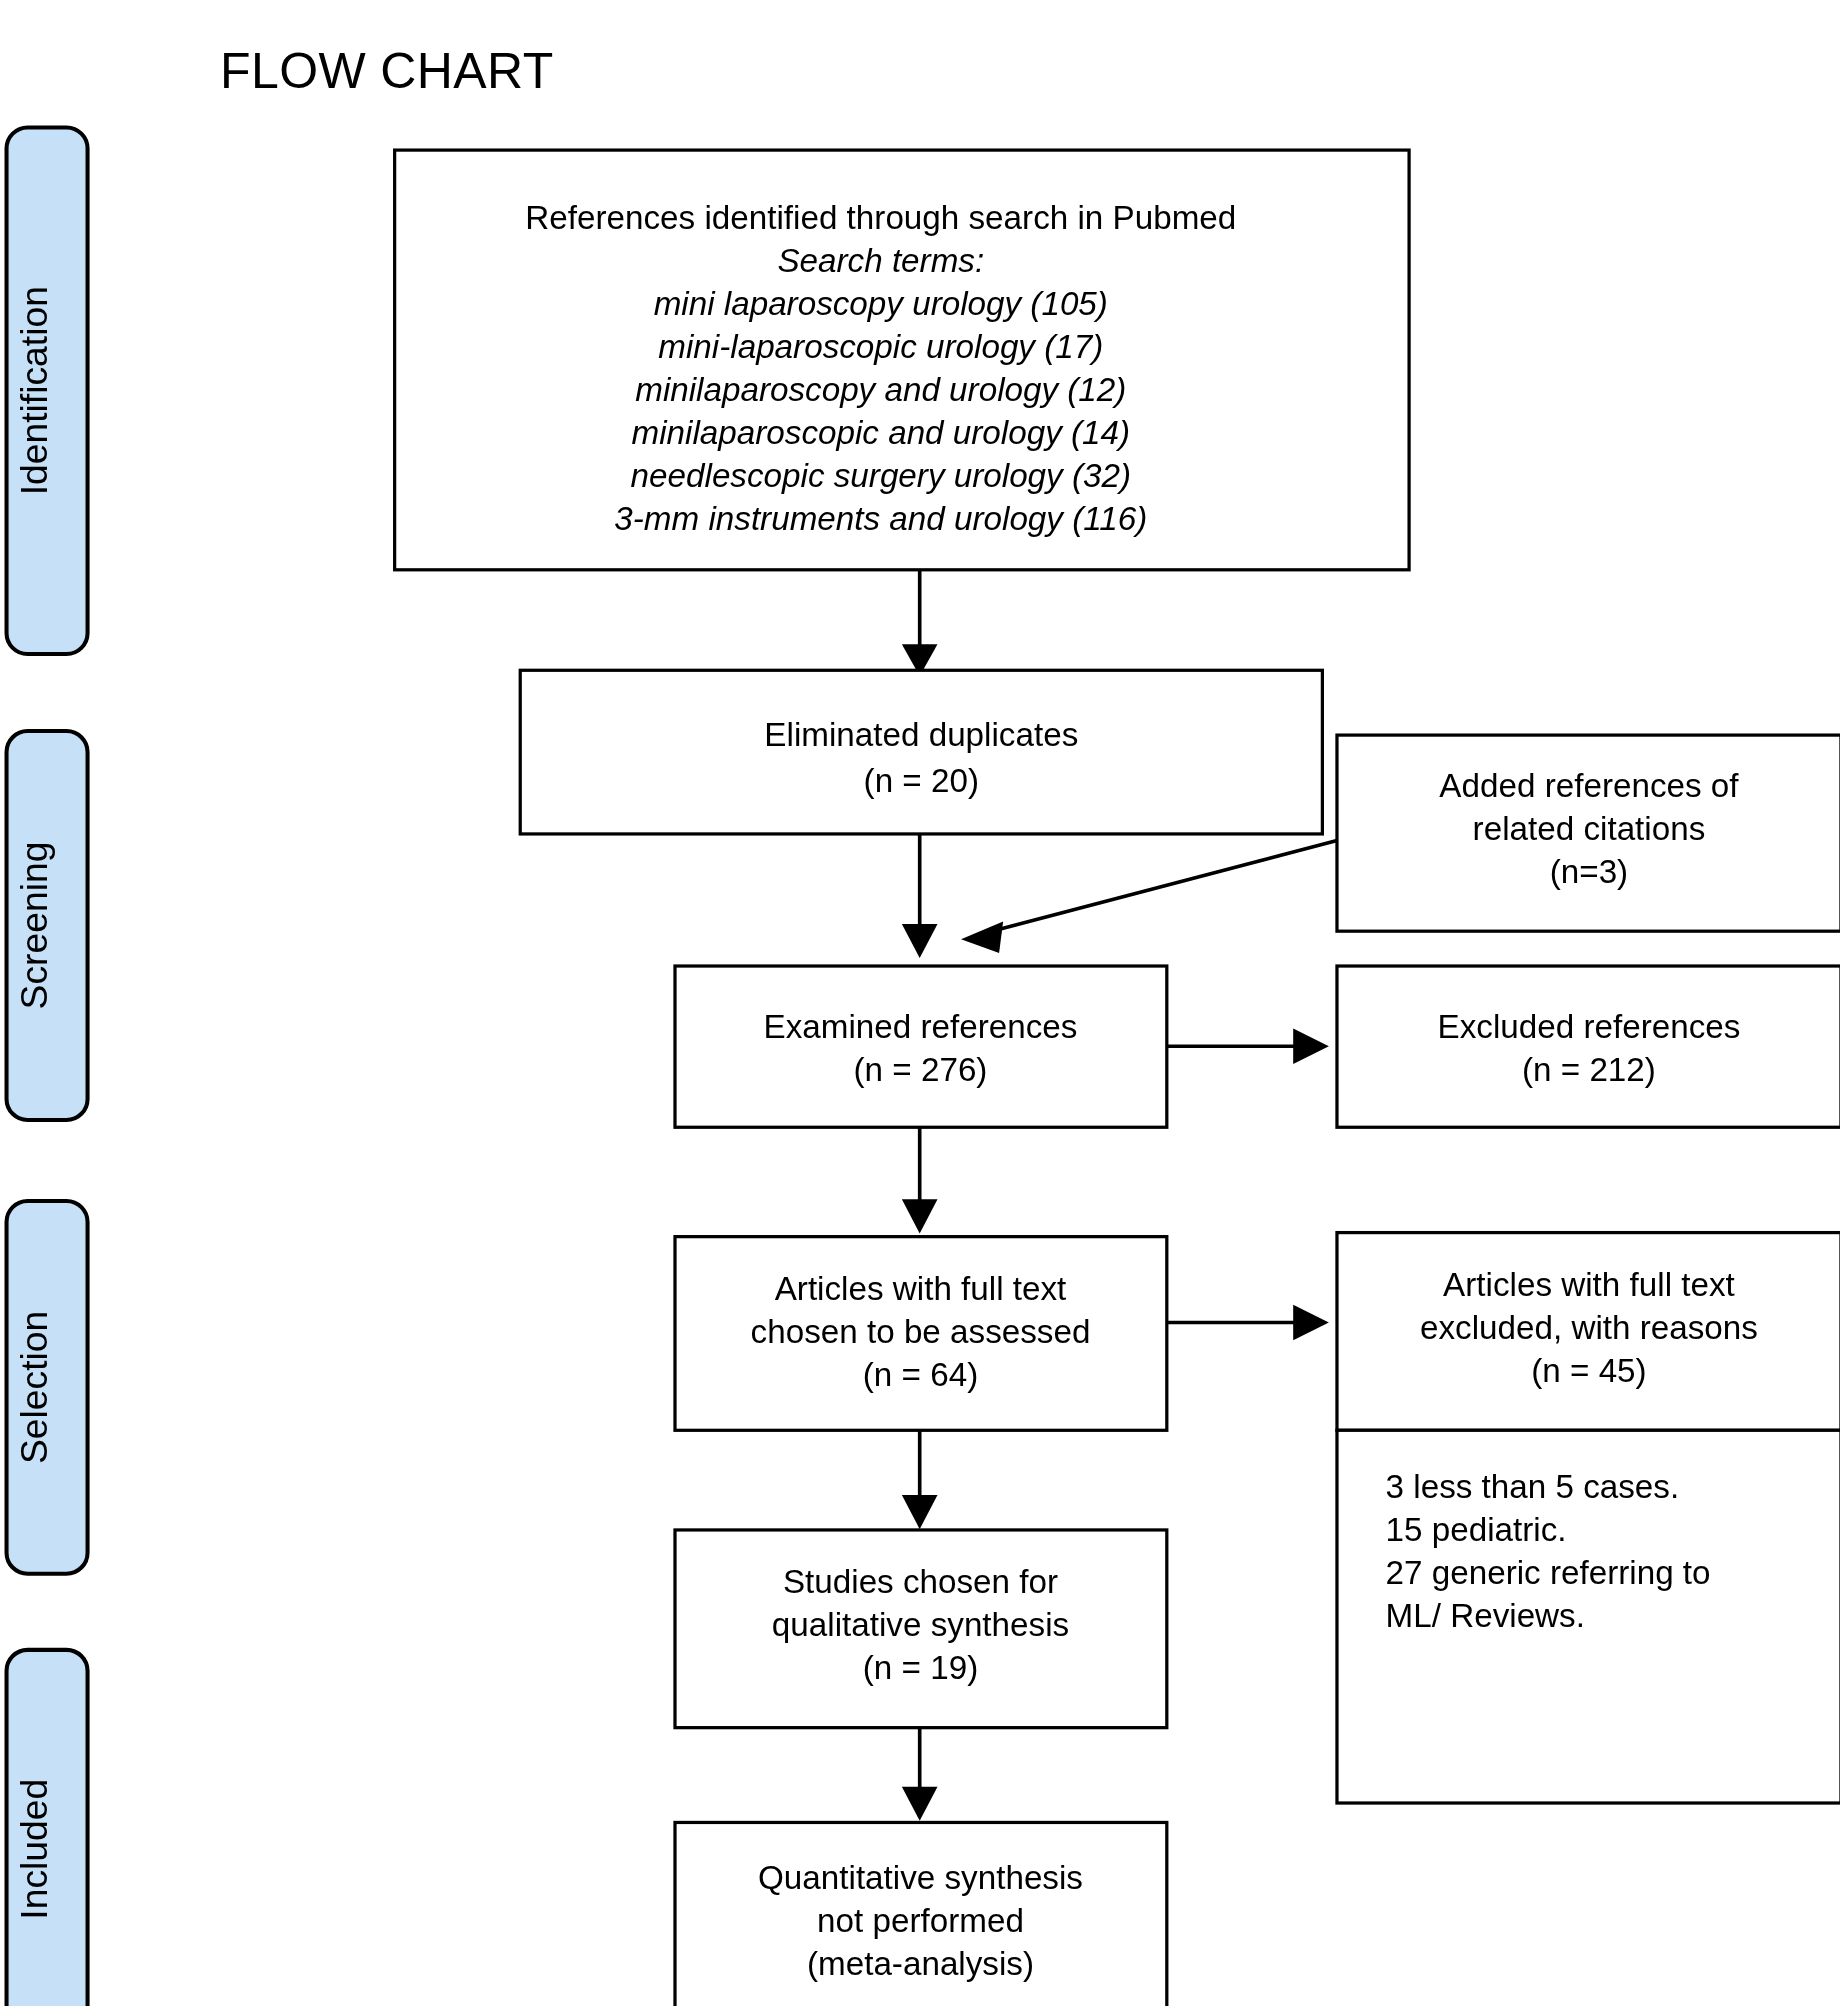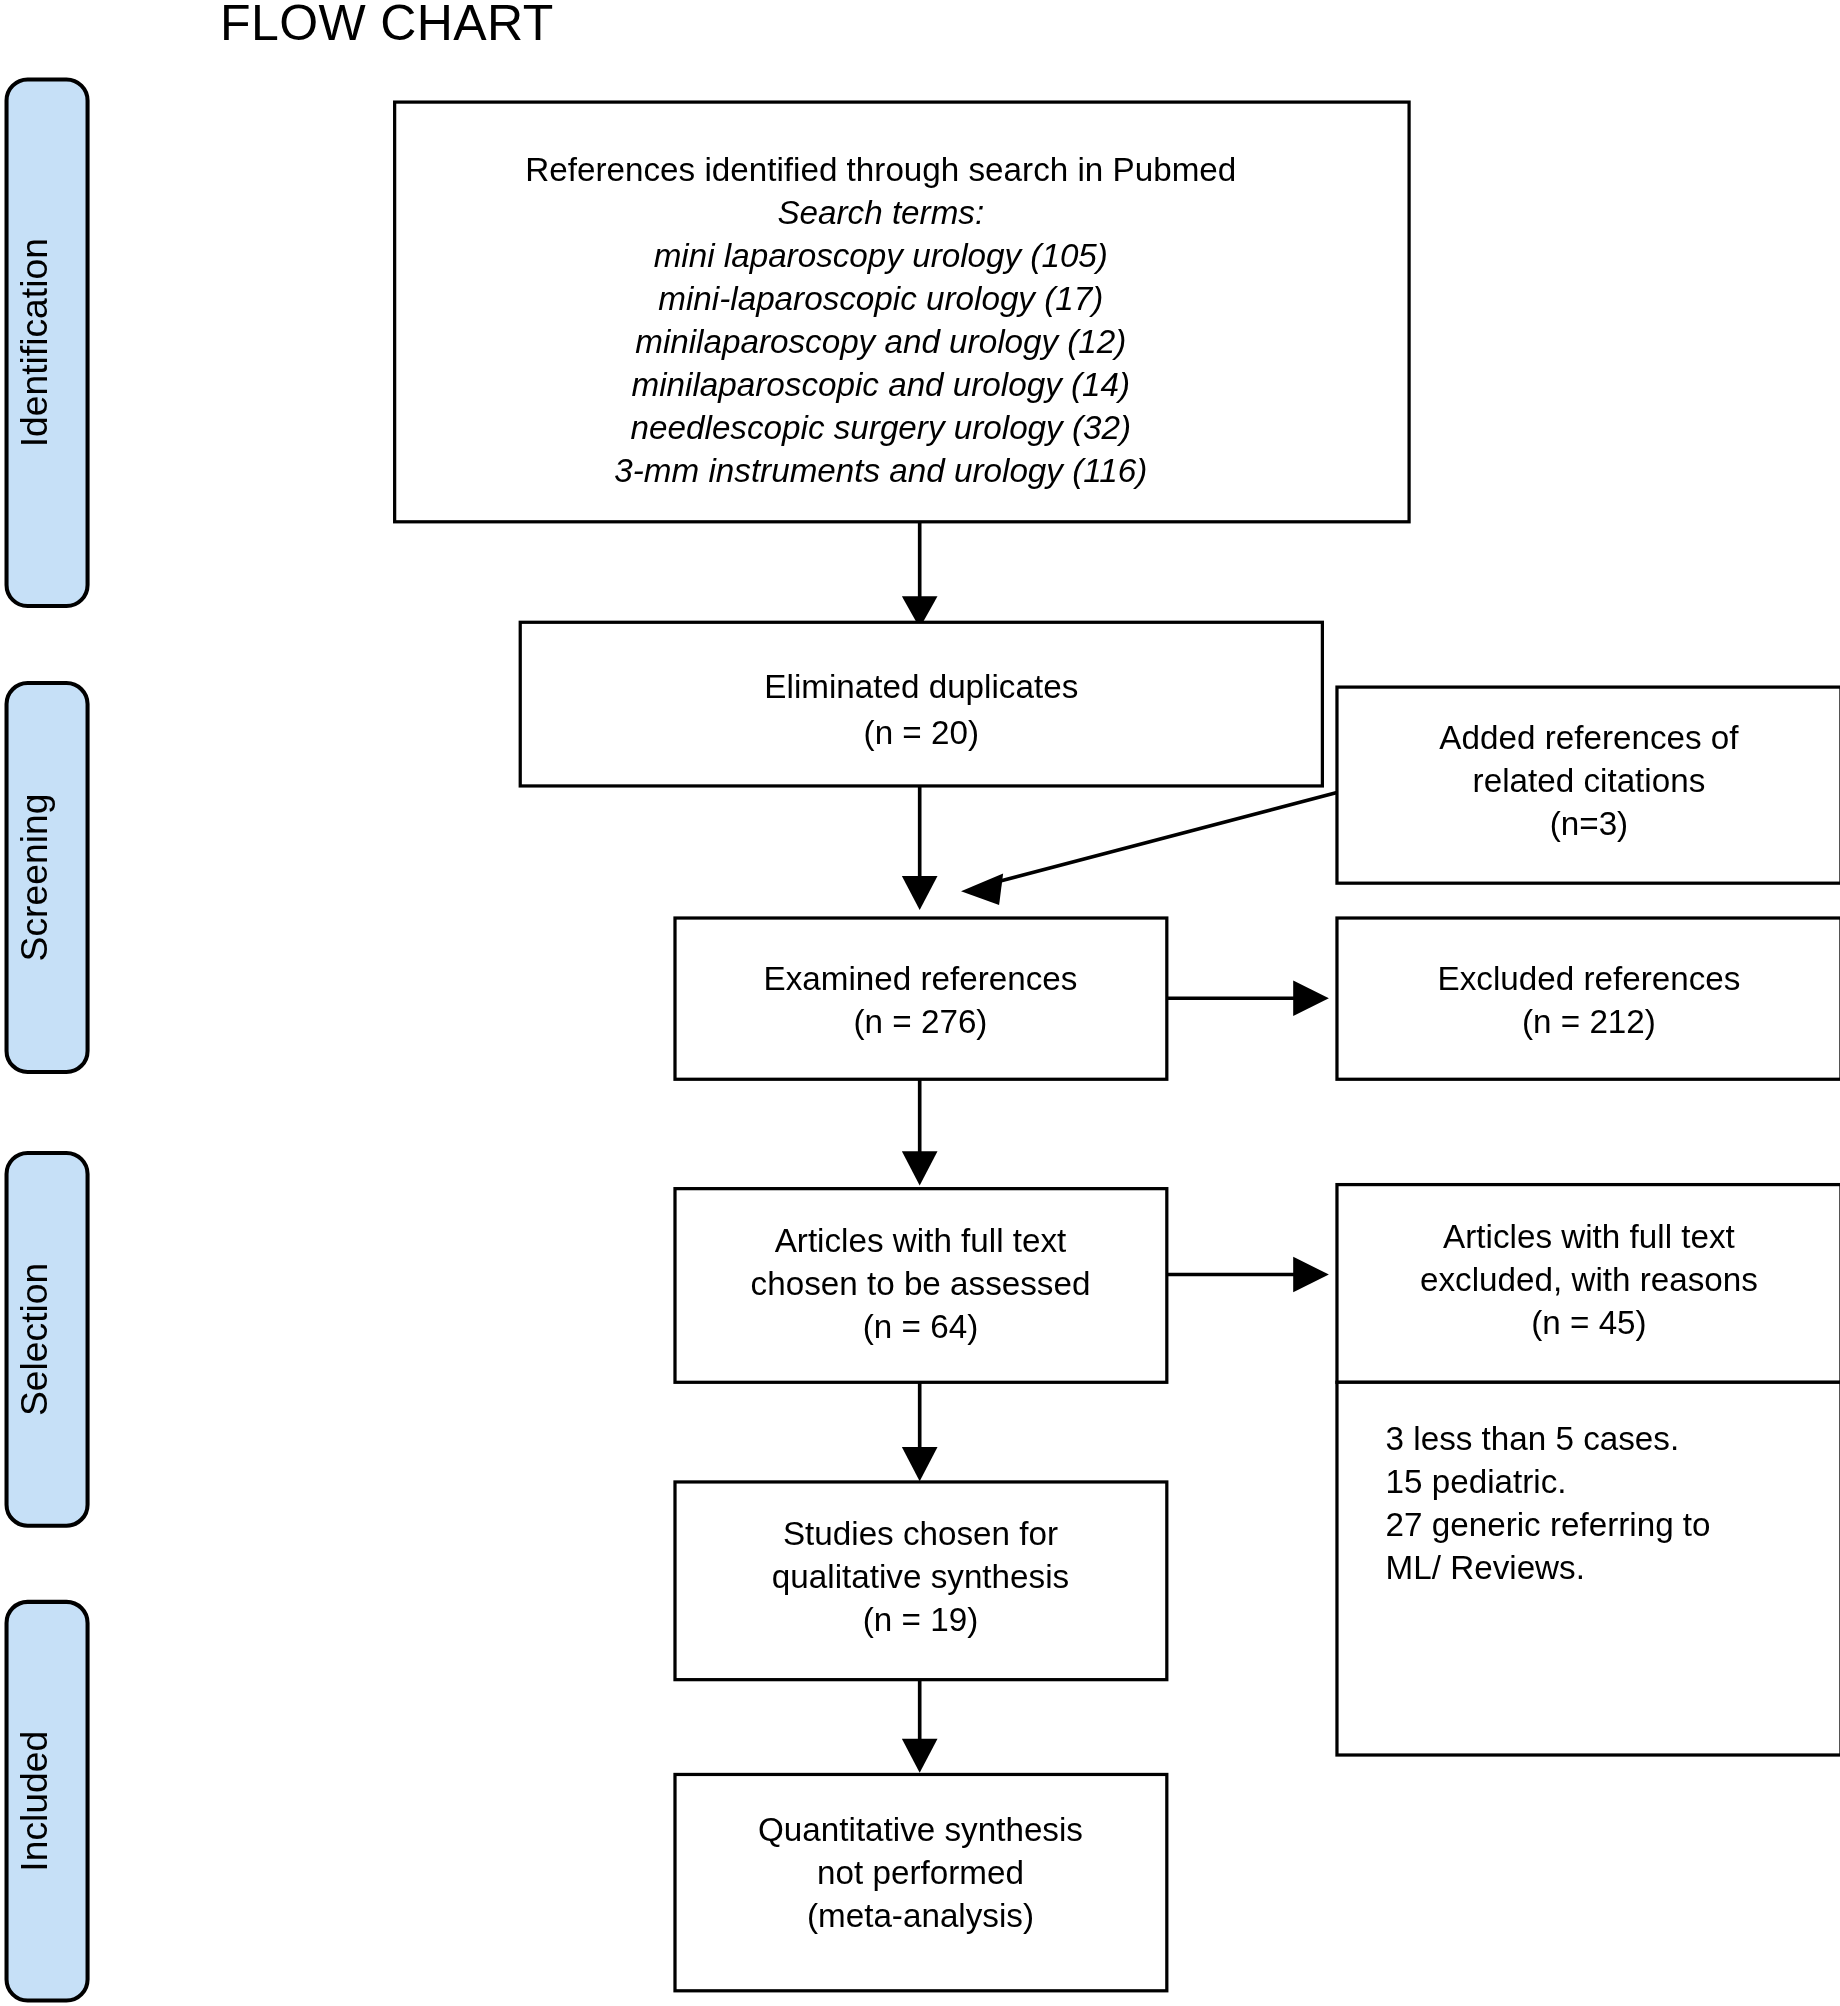--- a/index.html
+++ b/index.html
@@ -10,20 +10,21 @@
   body {
     width: 1841px;
     height: 2007px;
     font-family: "Liberation Sans", sans-serif;
     overflow: hidden;
   }
   #root {
     position: relative;
     width: 1841px;
     height: 1765px;
+    margin-top: 48px;
   }
   .chart-title {
     position: absolute;
     left: 220px;
     top: -6.5px;
     font-size: 50px;
     color: #000000;
     letter-spacing: 0.4px;
     white-space: nowrap;
   }

